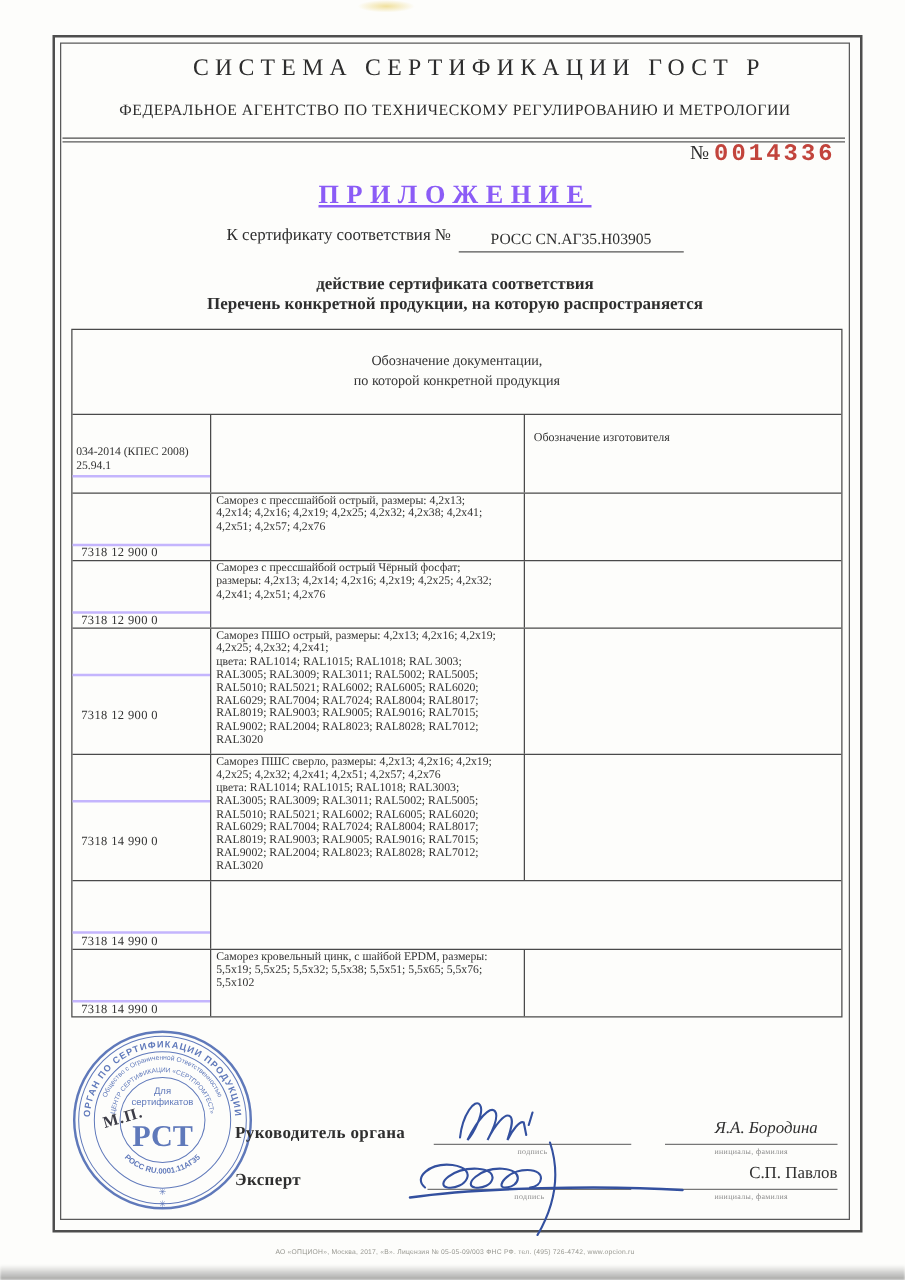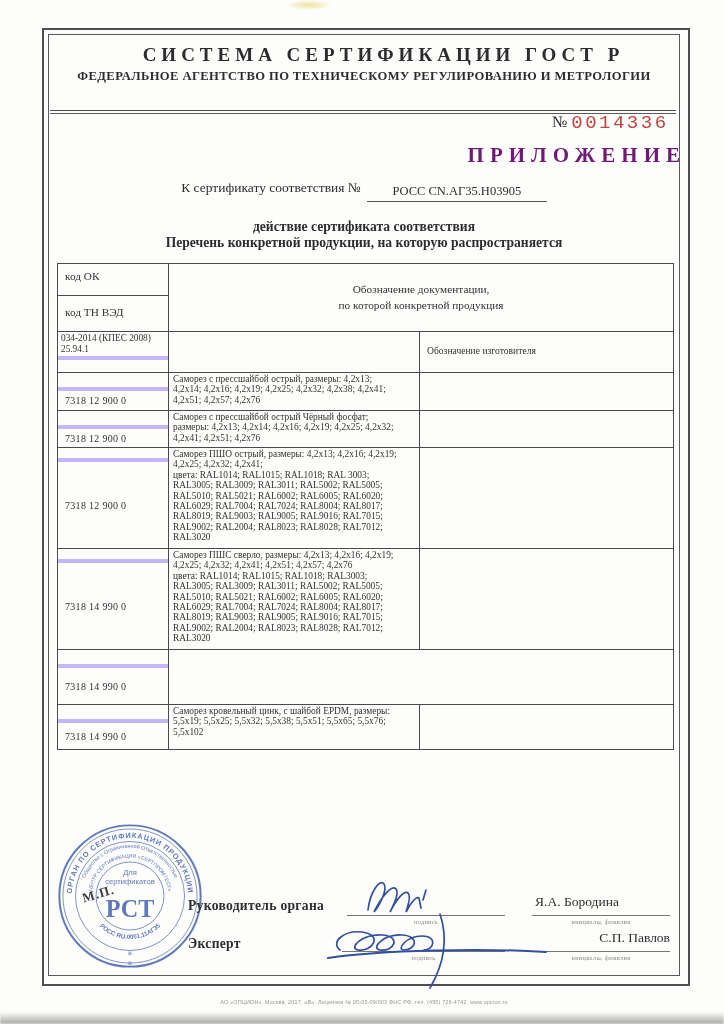--- a/index.html
+++ b/index.html
@@ -4,42 +4,42 @@
 <style>
   html,body{margin:0;padding:0;background:#e8e8e8;}
   .page{position:relative;width:724px;height:1024px;background:#fdfdfb;overflow:hidden;
         font-family:"Liberation Serif",serif;color:#333;}
   .abs{position:absolute;}
   
   .frame-outer{left:42px;top:28px;width:644px;height:954px;border:2.4px solid #4e4e4e;}
   .frame-inner{left:48px;top:34px;width:630px;height:940px;border:1px solid #5a5a5a;}
   
   .hdr-wrap{left:42px;top:44px;width:644px;text-align:center;color:#2d2d2d;}
-  .sys-title{font-size:19px;font-weight:bold;letter-spacing:5px;padding-left:39px;}
-  .agency{margin-top:3px;font-size:12.6px;font-weight:bold;letter-spacing:.4px;}
+  .sys-title{font-size:19px;font-weight:normal;letter-spacing:5px;padding-left:39px;}
+  .agency{margin-top:15px;font-size:12.6px;font-weight:normal;letter-spacing:.4px;}
   .hdr-rule{left:50px;top:110px;width:626px;height:2px;border-top:1.7px solid #4e4e4e;border-bottom:1px solid #5a5a5a;}
   .num-block{left:552px;top:112px;font-size:16px;color:#2d2d2d;white-space:nowrap;}
-  .num-red{font-family:"Liberation Mono",monospace;font-size:19px;letter-spacing:2.5px;font-weight:normal;vertical-align:-1px;margin-top:23px;}
-  .app-title{left:42px;top:143px;width:644px;text-align:right;font-size:21px;font-weight:bold;letter-spacing:6px;color:#701a75;}
+  .num-red{font-family:"Liberation Mono",monospace;font-size:19px;letter-spacing:2.5px;font-weight:bold;vertical-align:-1px;margin-top:23px;}
+  .app-title{left:42px;top:143px;width:644px;text-align:center;font-size:21px;font-weight:bold;letter-spacing:6px;color:#8b5cf6;text-decoration:underline;}
   .cert-line{left:42px;top:180px;width:644px;text-align:center;font-size:13.5px;color:#2e2e2e;}
   .cert-num{display:inline-block;width:180px;border-bottom:1px solid #555;text-align:center;
             font-size:12.5px;padding-bottom:2px;margin-left:6px;vertical-align:-3px;}
   .subtitle{left:42px;top:219px;width:644px;text-align:center;font-size:13.6px;font-weight:bold;line-height:1.2;color:#2e2e2e;}
   
   .doc-table{left:57px;top:263px;width:615px;border:1.3px solid #4a4a4a;}
   .thead,.trow{display:flex;}
   .trow{border-top:1px solid #4a4a4a;}
   .col1{width:111px;border-right:1px solid #4a4a4a;display:flex;flex-direction:column;box-sizing:border-box;}
   .col2{width:251px;border-right:1px solid #4a4a4a;box-sizing:border-box;}
   .col3{flex:1;box-sizing:border-box;}
   .h1a{height:32px;border-bottom:1px solid #4a4a4a;padding:6px 0 0 7px;font-size:11.3px;box-sizing:border-box;}
   .h1b{flex:1;padding:10px 0 0 7px;font-size:11.3px;}
   .hc{display:flex;align-items:center;justify-content:center;text-align:center;
       font-size:11.3px;line-height:1.35;white-space:pre-line;}
-  .c1a{border-bottom:4px solid #c4b5fd;font-size:9.3px;line-height:11px;padding:1px 3px;white-space:pre-line;box-sizing:border-box;height:18px;}
+  .c1a{border-bottom:2px solid #c4b5fd;font-size:9.3px;line-height:11px;padding:1px 3px;white-space:pre-line;box-sizing:border-box;height:18px;margin-top:24px;}
   .c1a.tall{height:auto;flex:1;}
   .c1a.h14{height:14px;}
   .c1b{flex:1;display:flex;align-items:center;padding-left:7px;font-size:10px;letter-spacing:.3px;}
   .c1b.short{flex:0 0 12px;}
   .prod{padding:1px 3px 1px 4px;font-size:9.4px;line-height:10.4px;white-space:pre-line;}
   .doccell{padding:13px 4px 0 7px;font-size:9.6px;}
   
   .stamp-svg{left:54px;top:818px;width:152px;height:156px;opacity:.88;}
   .mp-label{left:82px;top:886px;font-size:13px;font-weight:bold;color:#3c3c46;transform:rotate(-16deg);letter-spacing:1px;}
   
@@ -84,24 +84,20 @@
   </div>
 
   <div class="abs subtitle">
     <div>действие сертификата соответствия</div>
     <div>Перечень конкретной продукции,  на которую распространяется</div>
   </div>
 
   <div class="abs doc-table">
 
     <div class="thead" style="height:67px;">
-      <div class="col1">
-        <div class="h1a">код ОК</div>
-        <div class="h1b">код ТН ВЭД</div>
-      </div>
       <div class="col3 hc">Обозначение документации,
 по которой конкретной продукция</div>
     </div>
 
     <div class="trow" style="min-height:40px;">
       <div class="col1">
         <div class="c1a tall">034-2014 (КПЕС 2008)
 25.94.1</div>
         <div class="c1b short"></div>
       </div>
@@ -219,21 +215,21 @@
     </g>
   </svg>
   <div class="abs mp-label">М.П.</div>
 
   <div class="abs sig-label" style="left:188px;top:898px;">Руководитель органа</div>
   <div class="abs sig-label" style="left:188px;top:936px;">Эксперт</div>
 
   <div class="abs formline" style="left:347px;top:898px;width:158px;height:17px;"></div>
   <div class="abs tinycap" style="left:347px;top:918px;width:158px;">подпись</div>
 
-  <div class="abs sig-name" style="left:508px;top:894px;width:138px;">Я.А. Бородина</div>
+  <div class="abs sig-name" style="left:544px;top:894px;width:138px;font-style:italic;">Я.А. Бородина</div>
   <div class="abs formline" style="left:532px;top:898px;width:138px;height:17px;"></div>
   <div class="abs tinycap" style="left:532px;top:918px;width:138px;">инициалы, фамилия</div>
 
   <div class="abs formline" style="left:342px;top:934px;width:163px;height:17px;"></div>
   <div class="abs tinycap" style="left:342px;top:954px;width:163px;">подпись</div>
 
   <div class="abs sig-name" style="left:532px;top:930px;width:138px;text-align:right;">С.П. Павлов</div>
   <div class="abs formline" style="left:532px;top:934px;width:138px;height:17px;"></div>
   <div class="abs tinycap" style="left:532px;top:954px;width:138px;">инициалы, фамилия</div>
 

